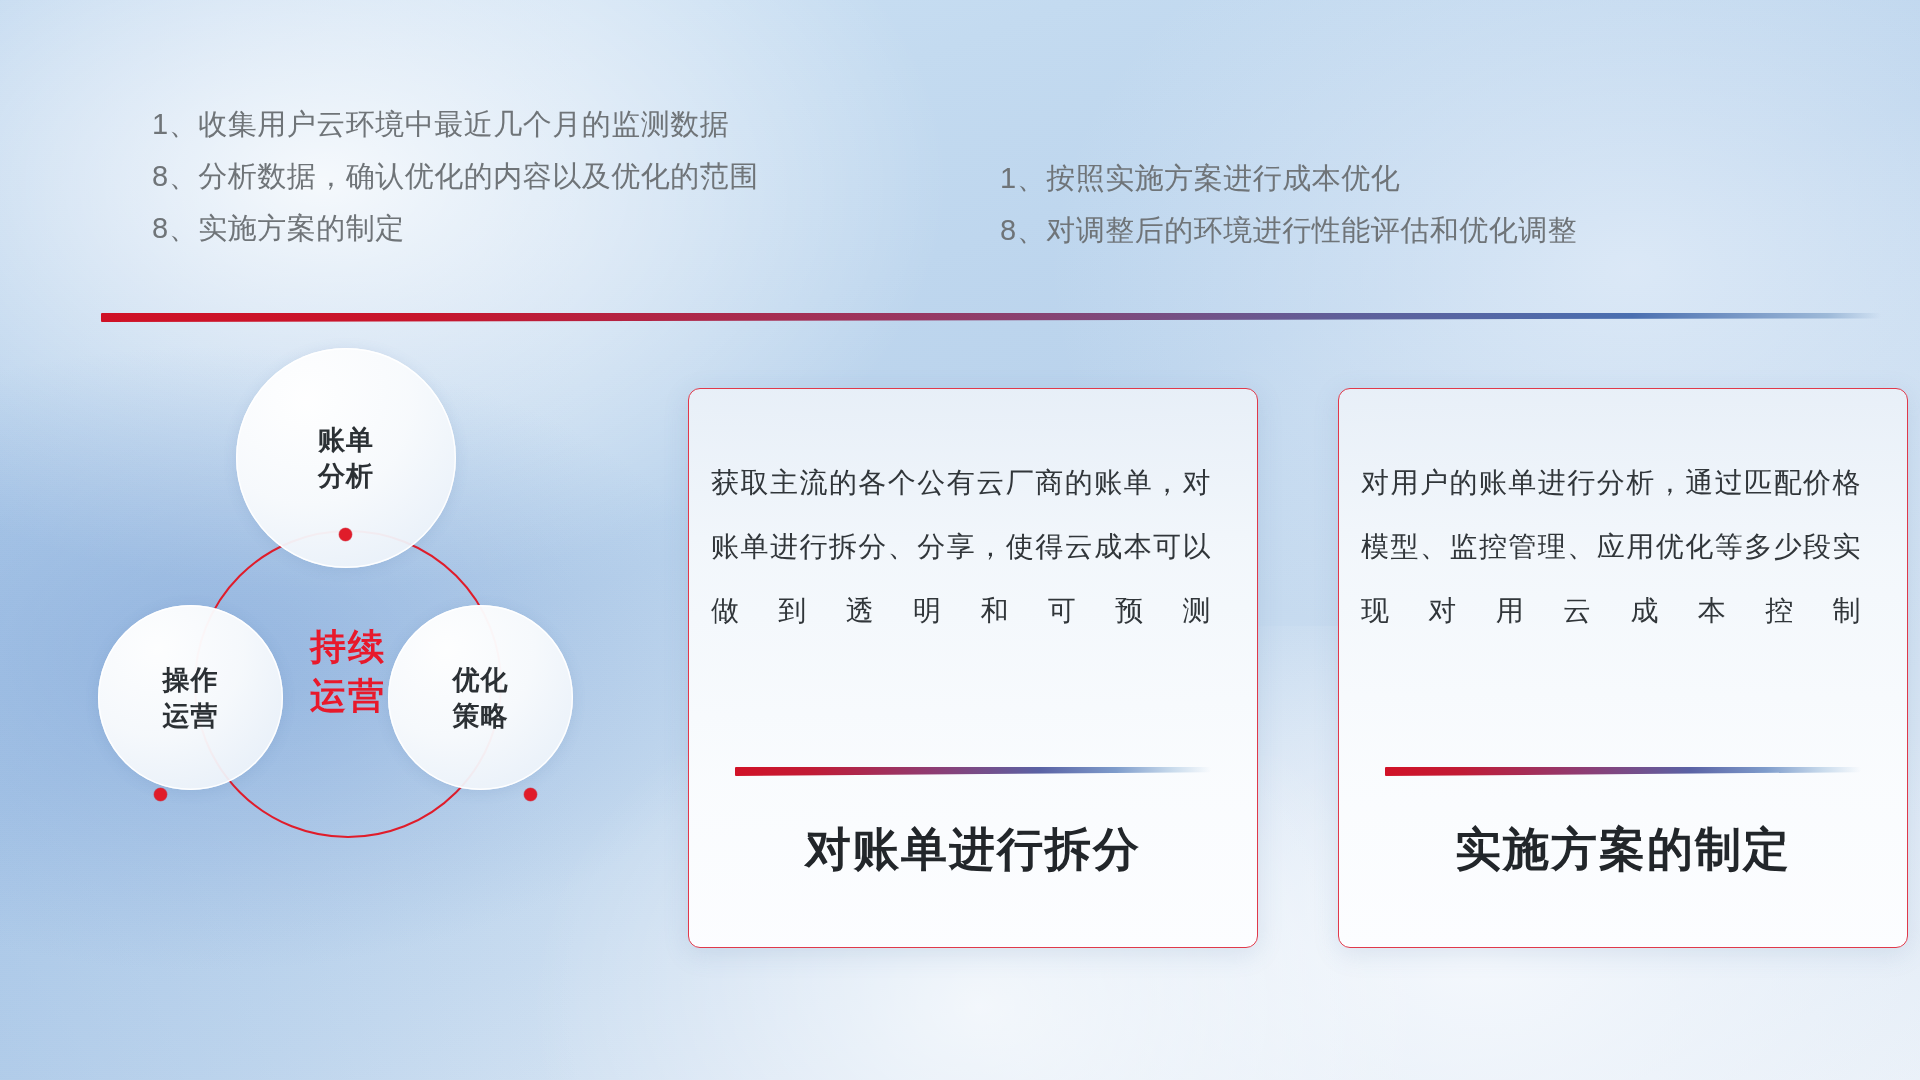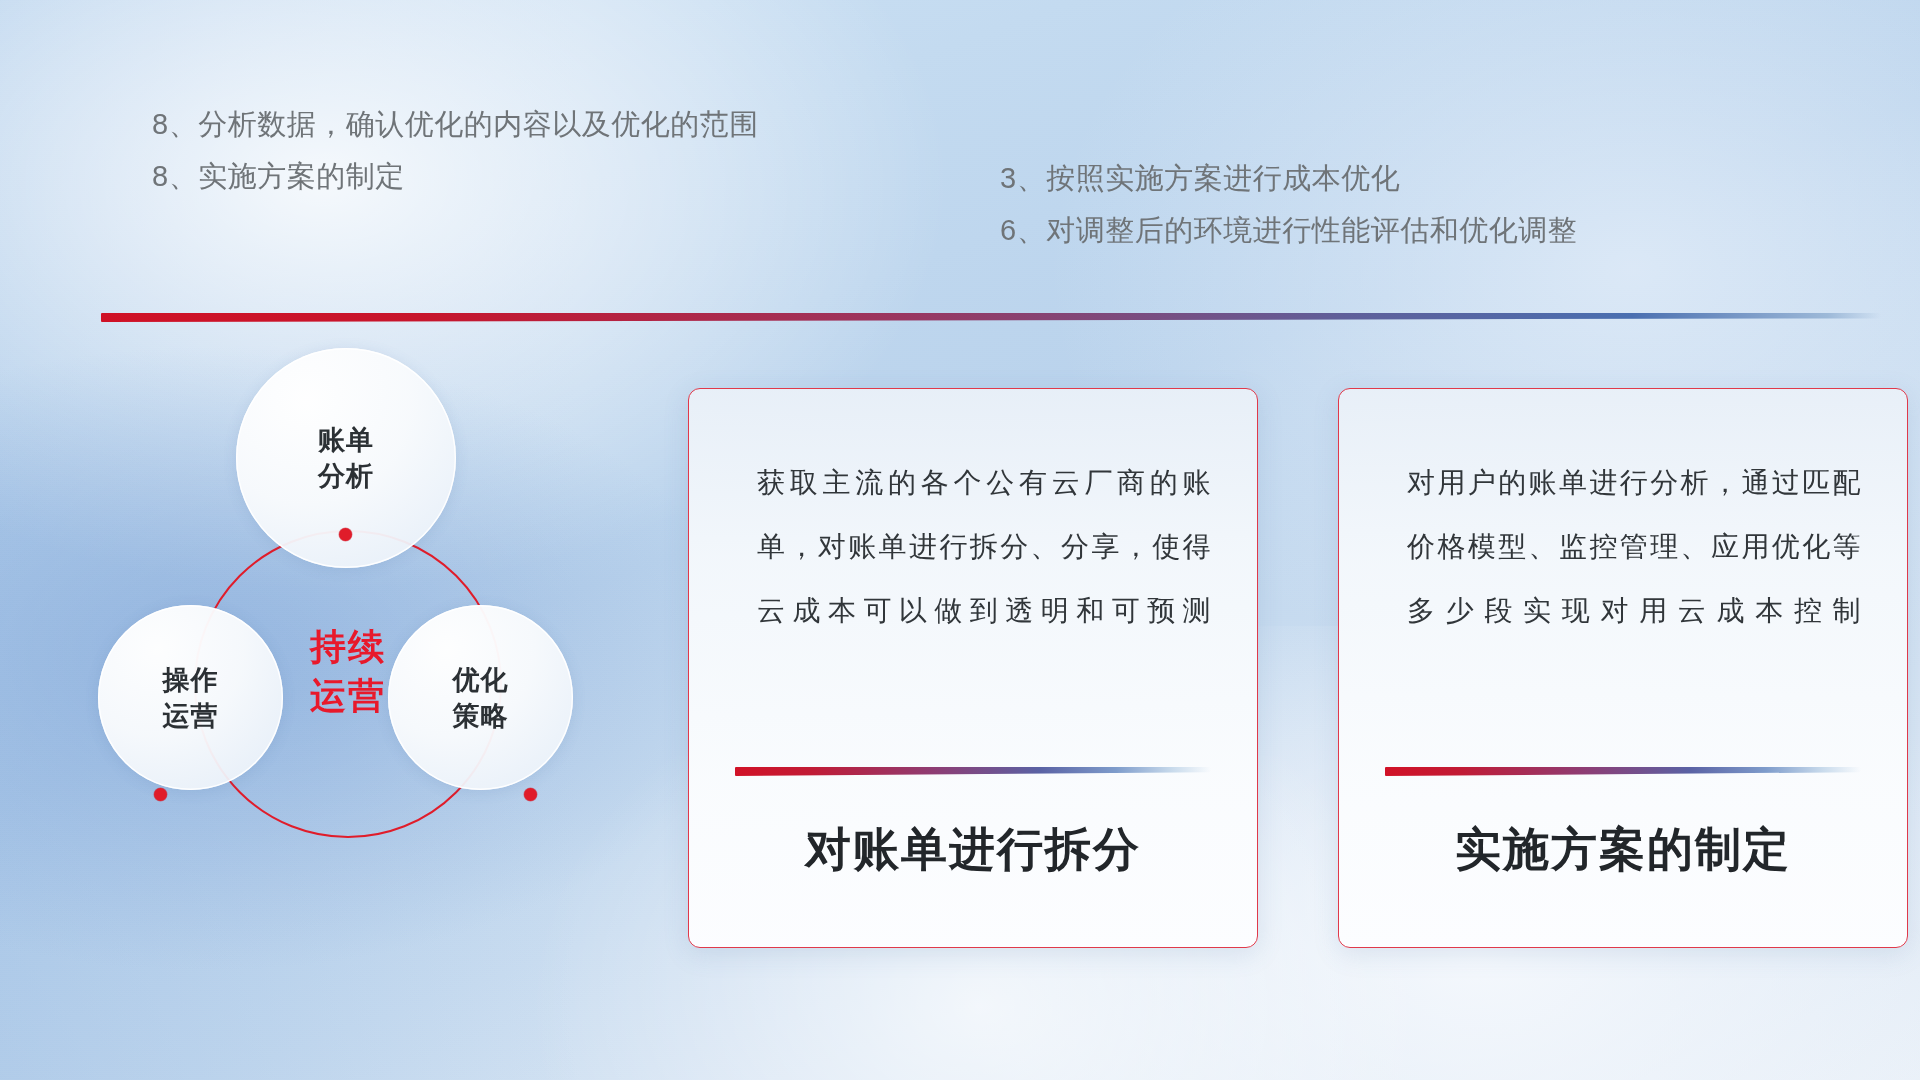--- a/index.html
+++ b/index.html
@@ -132,21 +132,21 @@
     height:560px;
     border-radius:12px;
     border:1.6px solid #e0394a;
     background:linear-gradient(180deg, rgba(233,240,248,.96) 0%, rgba(244,248,252,.97) 30%, rgba(250,252,254,.98) 70%, rgba(252,253,255,.99) 100%);
     box-shadow:0 6px 26px rgba(80,120,170,.15);
     overflow:hidden;
   }
   .card.c1 { left:688px; }
   .card.c2 { left:1302px;margin-left:36px; }
   .card-body {
-    padding:62px 46px 0 68px;
+    padding:62px 46px 0 22px;
   }
   .card-text {
     font-size:28px;
     line-height:64px;
     color:#31363a;
     text-align:justify;
     text-align-last:justify;
     letter-spacing:.4px;
   }
   .card-divider {
@@ -179,27 +179,28 @@
   <div class="bg-b2"></div>
   <div class="bg-b3"></div>
   <div class="bg-b4"></div>
   <div class="bg-b5"></div>
   <div class="bg-grain"></div>
 </div>
 
 <div id="steps">
 
   <div class="step-col left">
+    <div class="step-line">1、收集用户云环境中最近几个月的监测数据</div>
     <div class="step-line">8、分析数据，确认优化的内容以及优化的范围</div>
     <div class="step-line">8、实施方案的制定</div>
   </div>
 
   <div class="step-col right">
-    <div class="step-line">3、按照实施方案进行成本优化</div>
-    <div class="step-line">6、对调整后的环境进行性能评估和优化调整</div>
+    <div class="step-line">1、按照实施方案进行成本优化</div>
+    <div class="step-line">8、对调整后的环境进行性能评估和优化调整</div>
   </div>
 
 </div>
 
 <div id="top-rule">
   <div class="bar"></div>
 </div>
 
 <div id="venn">
 

